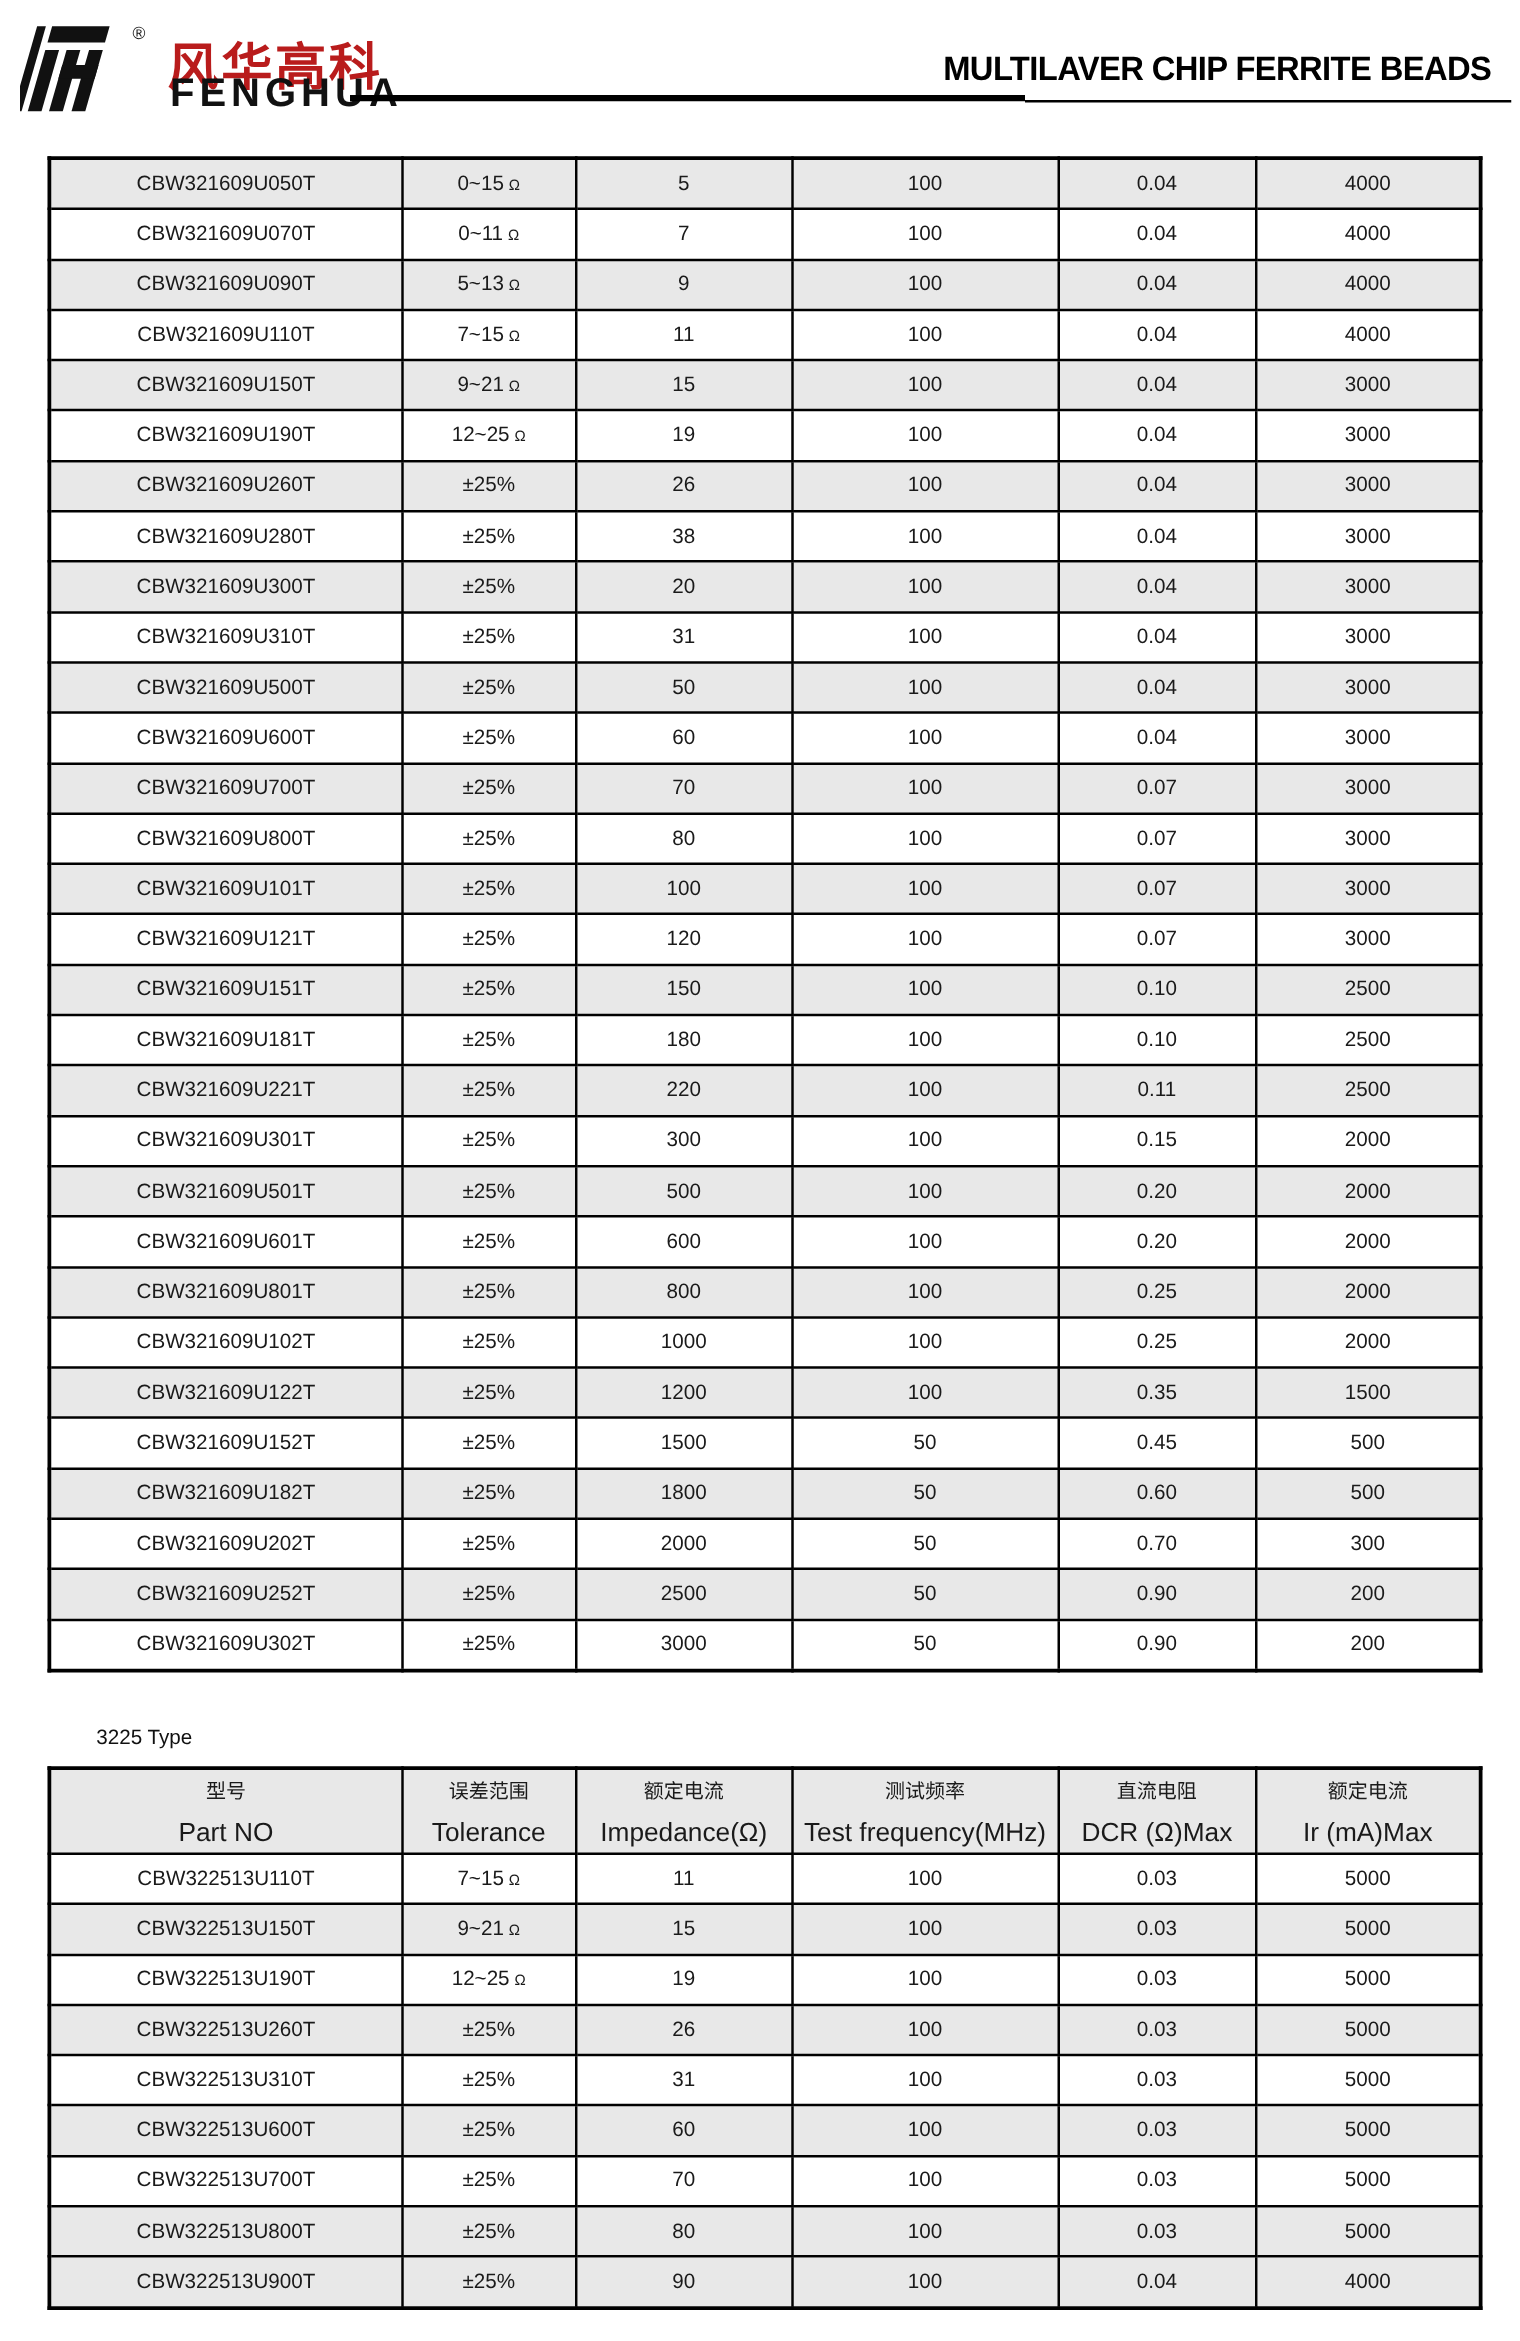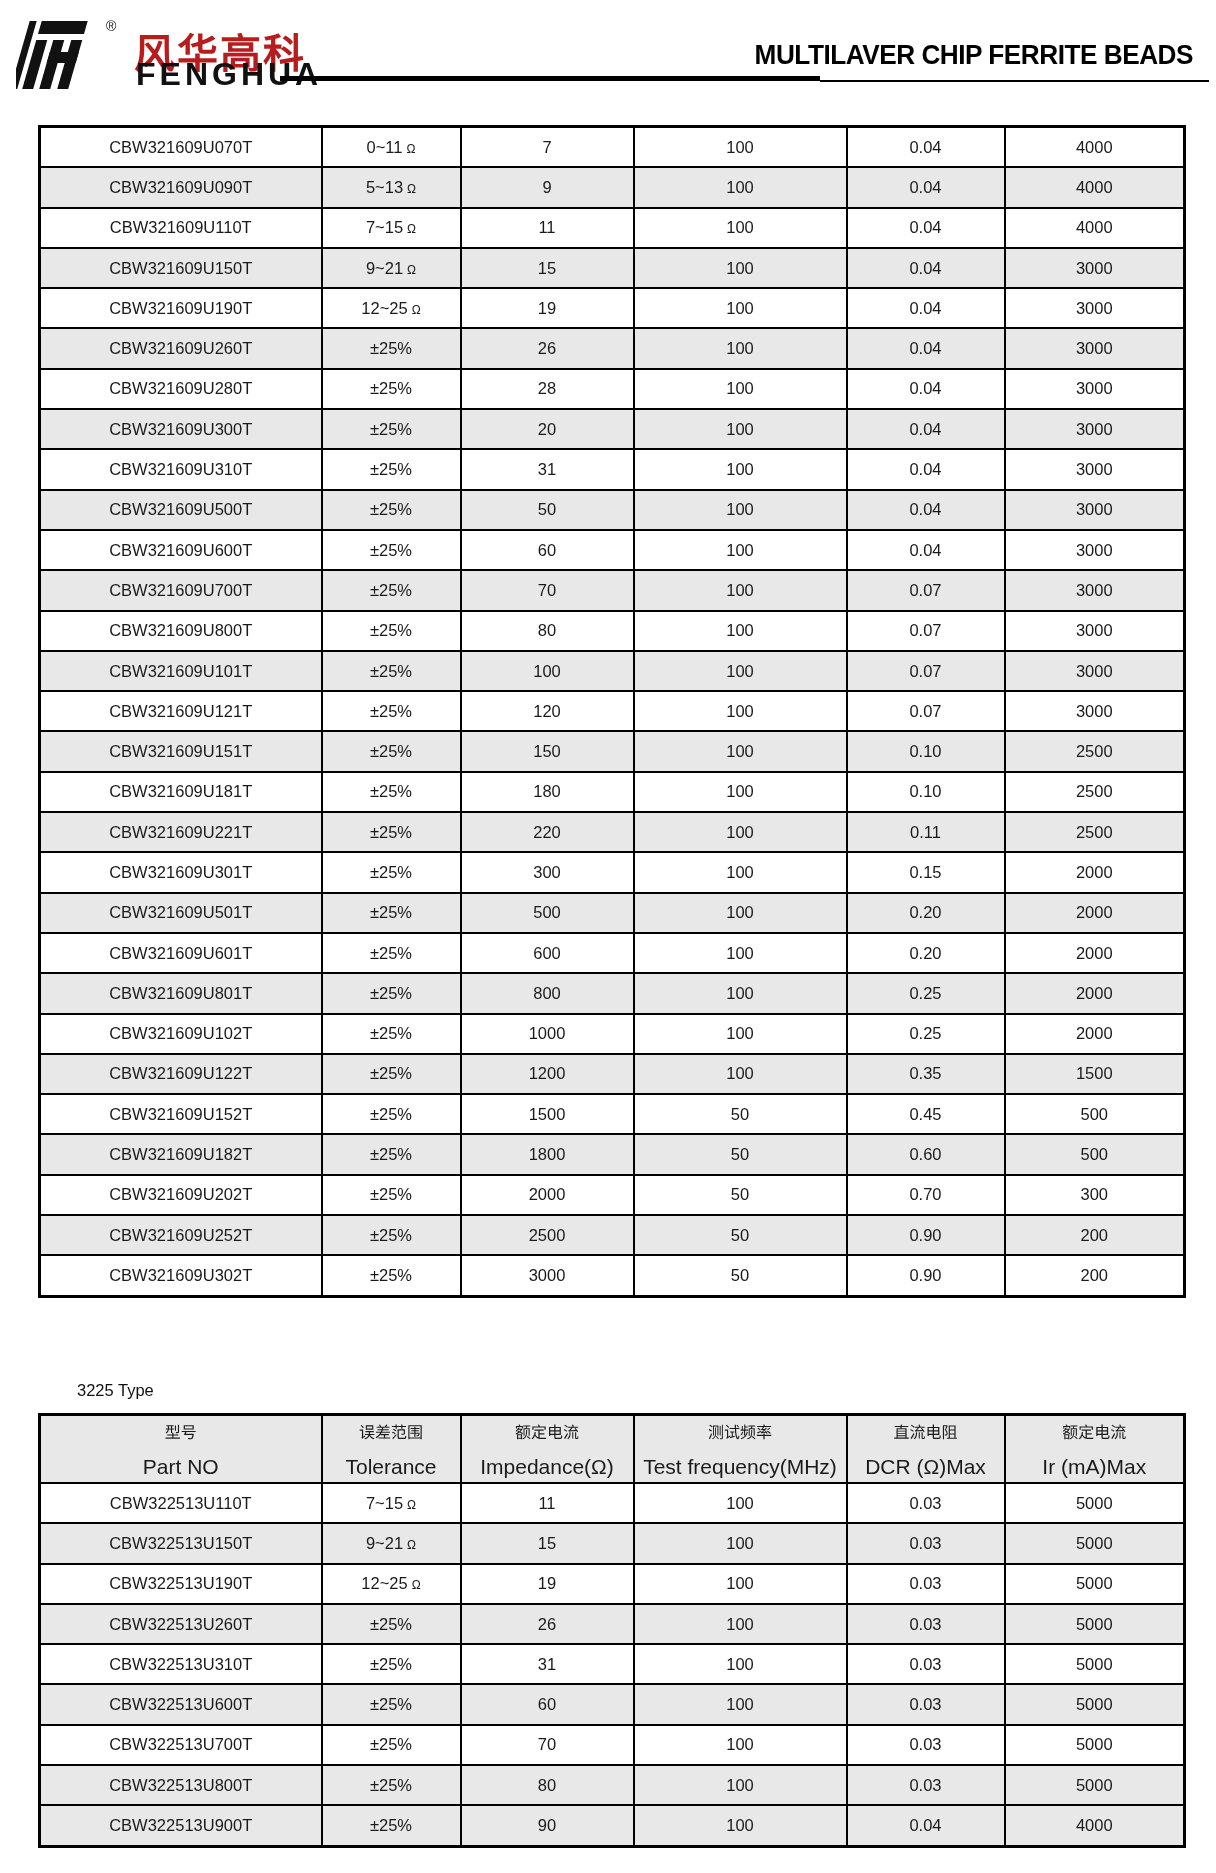--- a/index.html
+++ b/index.html
@@ -62,20 +62,28 @@
 <table class="sheet-table t1">
   <colgroup>
     <col style="width:282px">
       <col style="width:139px">
       <col style="width:173px">
     <col style="width:213px">
       <col style="width:158px">
       <col style="width:180px">
   </colgroup>
   <tbody id="t1-body">
+      <tr class="shade">
+        <td>CBW321609U050T</td>
+        <td>0~15<span class="unit">Ω</span></td>
+        <td>5</td>
+        <td>100</td>
+        <td>0.04</td>
+        <td>4000</td>
+      </tr>
       <tr>
         <td>CBW321609U070T</td>
         <td>0~11<span class="unit">Ω</span></td>
         <td>7</td>
         <td>100</td>
         <td>0.04</td>
         <td>4000</td>
       </tr>
       <tr class="shade">
         <td>CBW321609U090T</td>
@@ -113,21 +121,21 @@
         <td>CBW321609U260T</td>
         <td>±25%</td>
         <td>26</td>
         <td>100</td>
         <td>0.04</td>
         <td>3000</td>
       </tr>
       <tr>
         <td>CBW321609U280T</td>
         <td>±25%</td>
-        <td>28</td>
+        <td>38</td>
         <td>100</td>
         <td>0.04</td>
         <td>3000</td>
       </tr>
       <tr class="shade">
         <td>CBW321609U300T</td>
         <td>±25%</td>
         <td>20</td>
         <td>100</td>
         <td>0.04</td>

